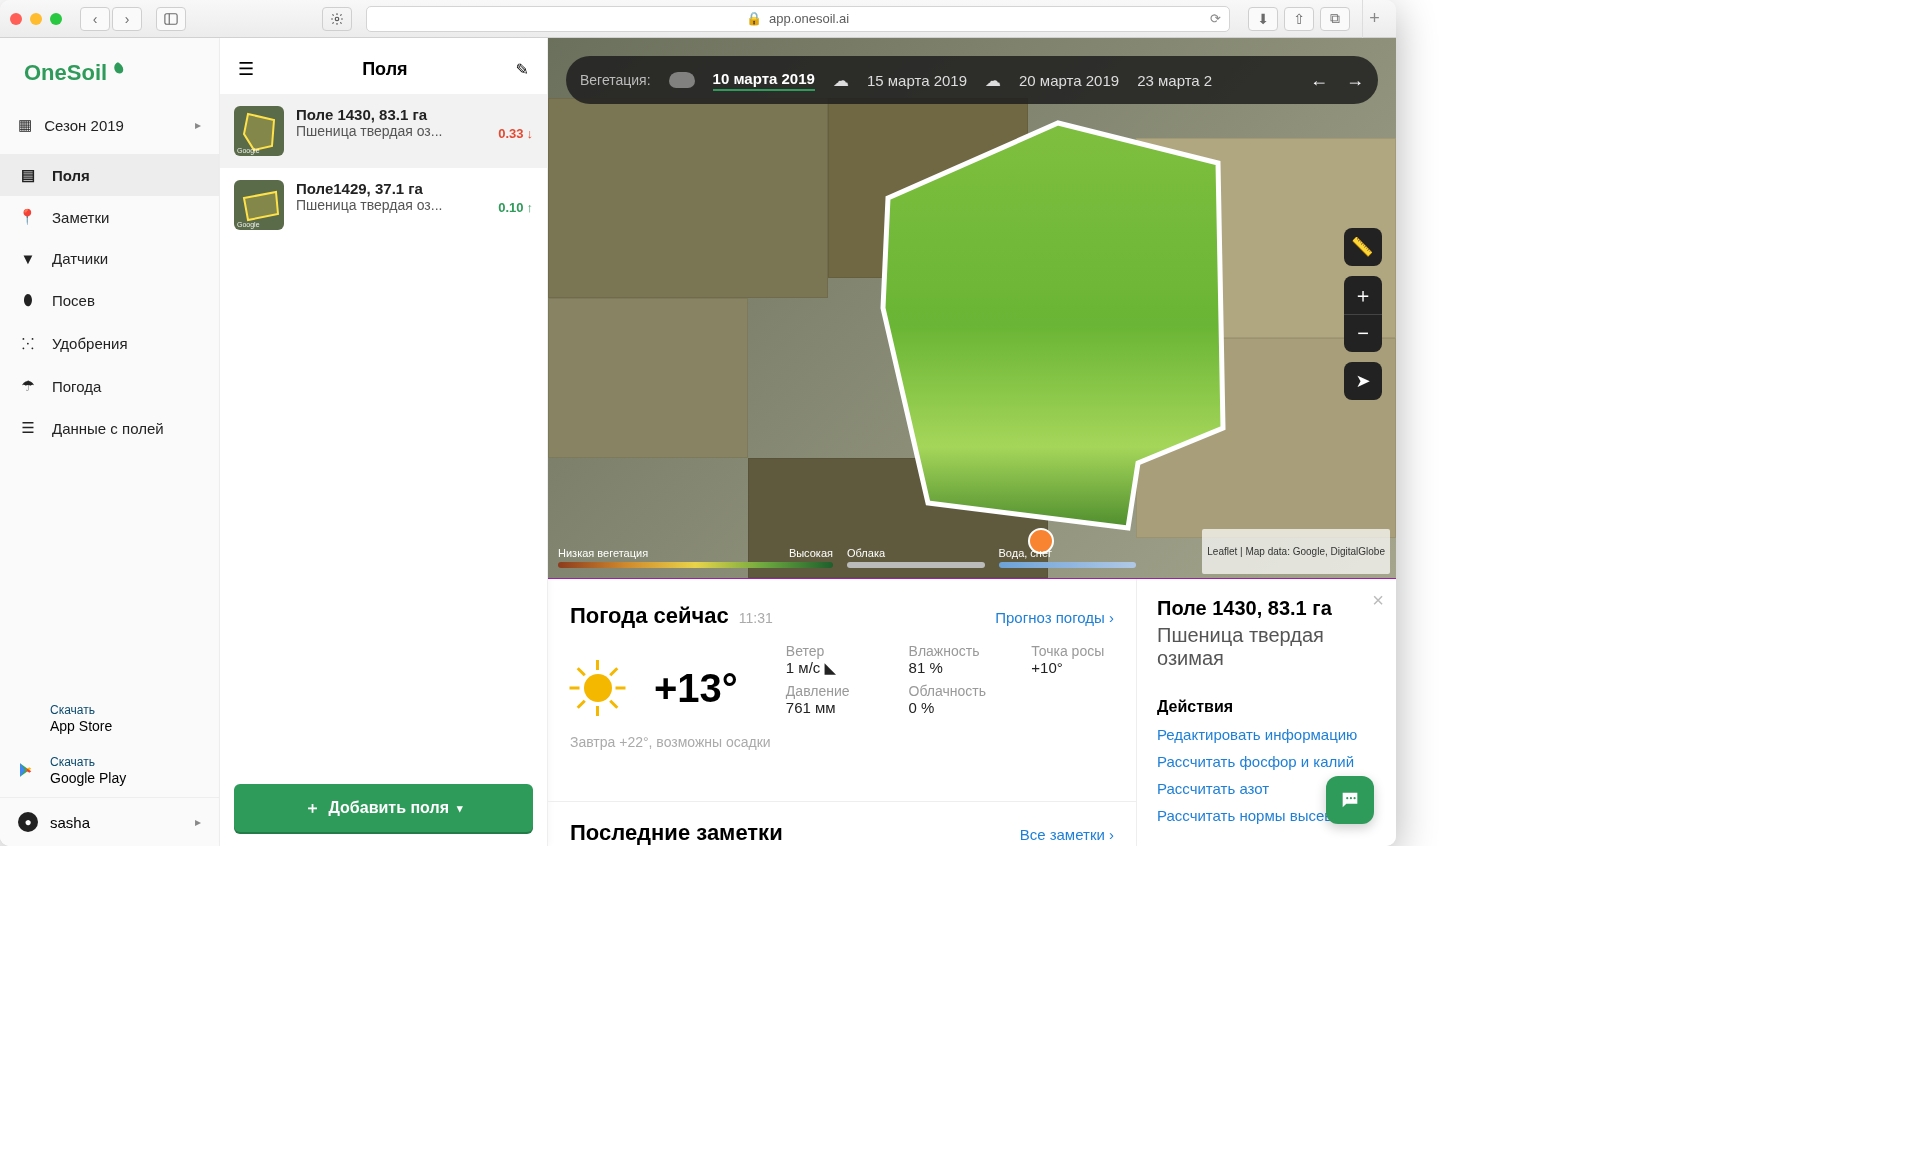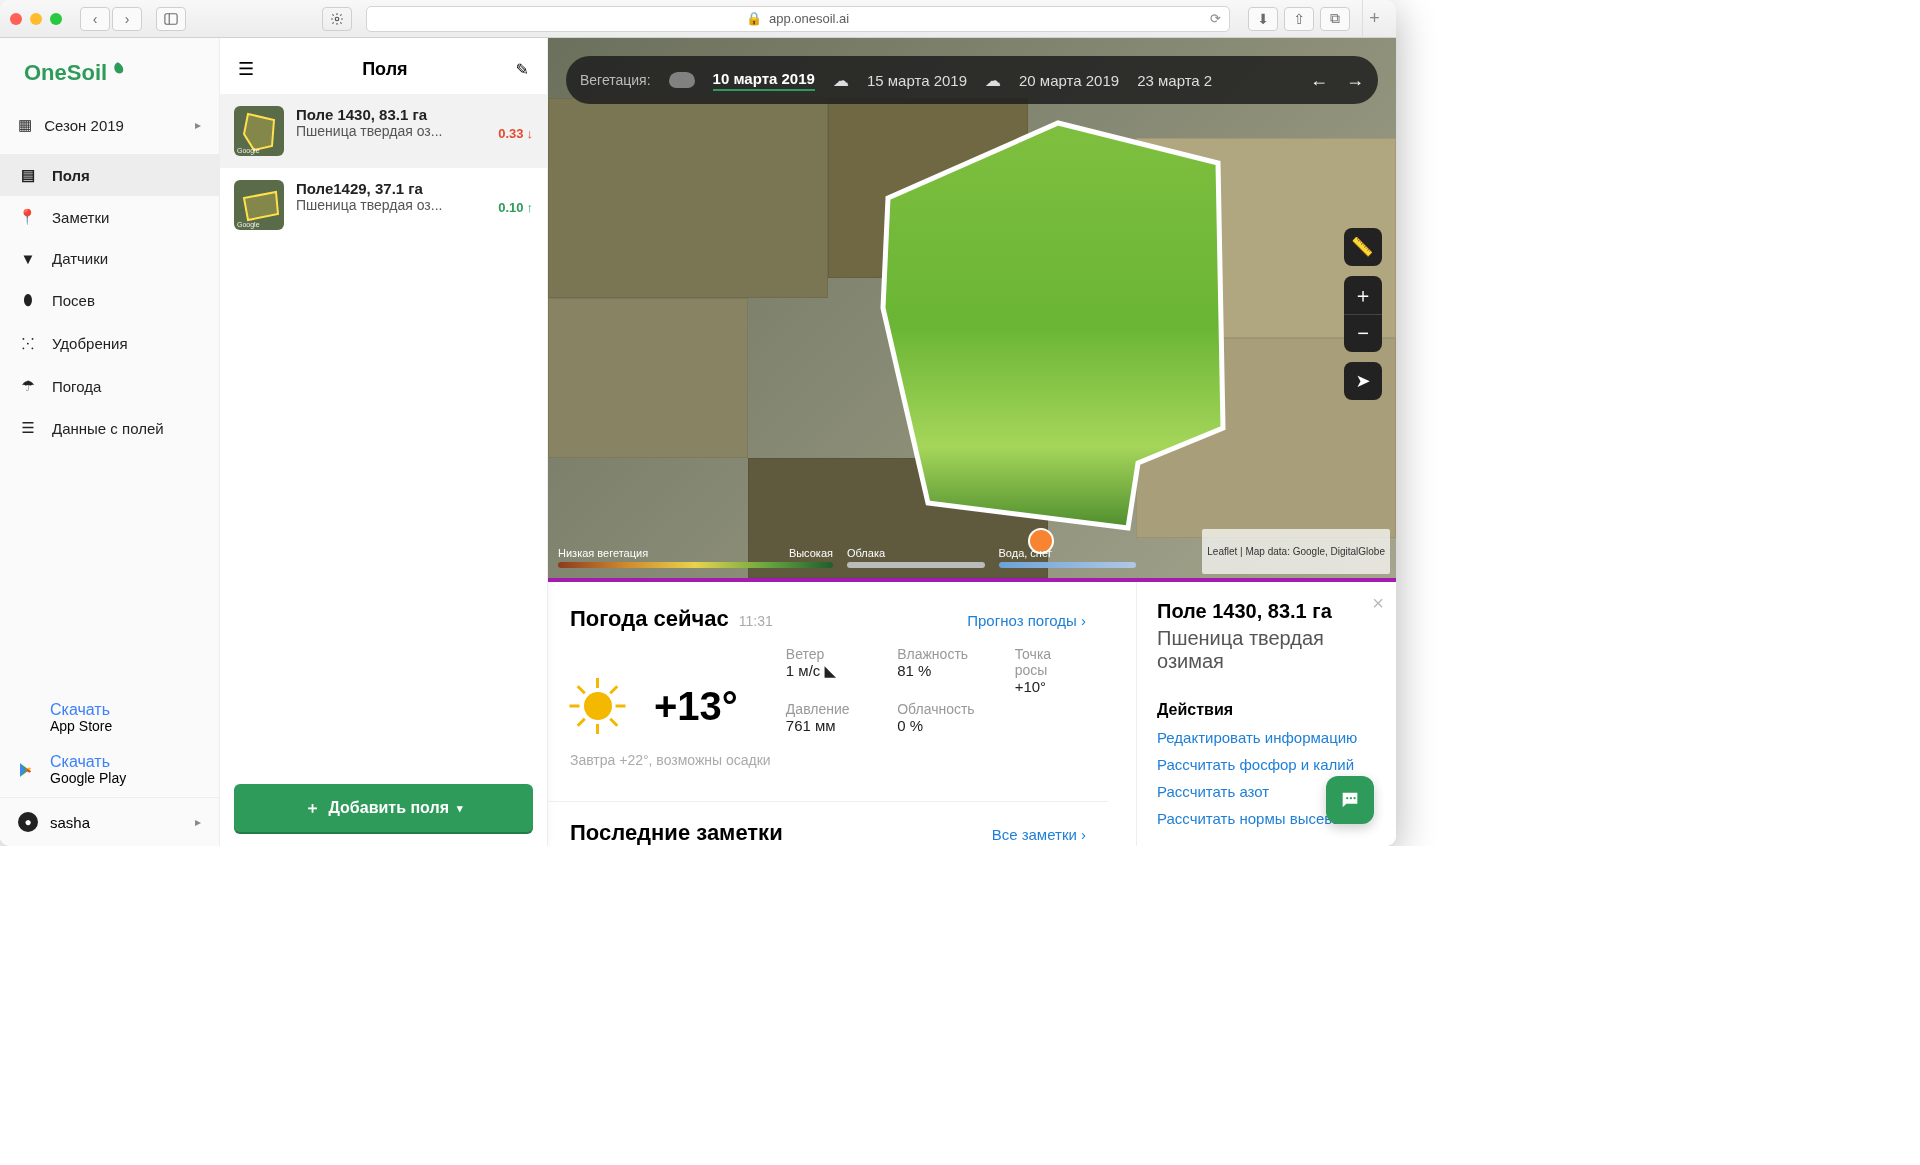--- a/index.html
+++ b/index.html
@@ -34,21 +34,21 @@
 .season .chev { margin-left:auto; color:#888; font-size:12px;}
 
 .nav-list { margin-top: 8px; }
 .nav-item { padding: 12px 18px; display: flex; align-items: center; gap: 14px; font-size: 15px; color:#222; cursor:pointer;}
 .nav-item.active { background: #ededed; font-weight: 600; }
 .nav-item .ico { width:20px; text-align:center; }
 
 .nav-bottom { margin-top: auto; }
 .store-item { padding: 10px 18px; display:flex; gap:12px; align-items:center; cursor:pointer;}
 .store-item .ico { font-size: 20px; width:20px;}
-.store-txt small { display:block; color:#3b82f6; font-size:16px; line-height: 14px;}
+.store-txt small { display:block; color:#0c4a6e; font-size:12px; line-height: 14px;}
 .store-txt span { font-size: 14px; }
 
 .user-row { padding: 14px 18px; border-top:1px solid #eee; display:flex; align-items:center; gap:12px; font-size:15px;}
 .user-row .av { width:20px;height:20px;border-radius:50%;background:#222;color:#fff;display:flex;align-items:center;justify-content:center;font-size:12px;}
 .user-row .chev { margin-left:auto;color:#888;font-size:12px;}
 
 
 .fields-panel { width: 328px; border-right: 1px solid #eee; display:flex; flex-direction:column; background:#fff; box-shadow: 2px 0 6px rgba(0,0,0,0.03);}
 .fp-header { display:flex; align-items:center; padding: 20px 18px 14px 18px; }
 .fp-header .menu-ico { font-size:18px; }
@@ -118,21 +118,21 @@
 .grad1 .leg-bar{ background:linear-gradient(90deg,#8c3b1d,#d08a2e,#e8d44a,#6da83f,#1e5f2c);}
 .grad2 { width:90px;}
 .grad2 .leg-bar{ background:#bbb;}
 .grad3 { width:120px;}
 .grad3 .leg-bar{ background:linear-gradient(90deg,#6da2d8,#b0c8e6);}
 
 .map-attrib{position:absolute;right:6px;bottom:4px;font-size:10px;color:#333;background:rgba(255,255,255,.7);padding:17px 5px;border-radius:2px;}
 .roadlabel{position:absolute;right:250px;top:300px;color:#cfe6ff;font-size:13px;writing-mode:vertical-rl;}
 
 
-.bottom { flex:1; display:flex; border-top:4px solid #a21caf; overflow:hidden;gap:28px;}
+.bottom { flex:1; display:flex; border-top:1px solid #a21caf; overflow:hidden;}
 .weather { flex:1; padding:18px 22px 8px 22px;}
 .w-head{display:flex;align-items:baseline;gap:10px;}
 .w-title{font-size:22px;font-weight:600;}
 .w-time{color:#aaa;font-size:14px;}
 .w-link{margin-left:auto;color:#1e7fd6;font-size:15px;cursor:pointer;margin-top:12px;}
 .w-row{display:flex;gap:28px;margin-top:14px;align-items:flex-end;}
 .w-sun{width:56px;height:56px;position:relative;}
 .sun-core{position:absolute;left:14px;top:14px;width:28px;height:28px;border-radius:50%;background:#f5b800;}
 .sun-ray{position:absolute;left:26px;top:0;width:3px;height:10px;background:#f5b800;transform-origin:1.5px 28px;}
 .w-temp{font-size:40px;font-weight:600;line-height:56px;}

